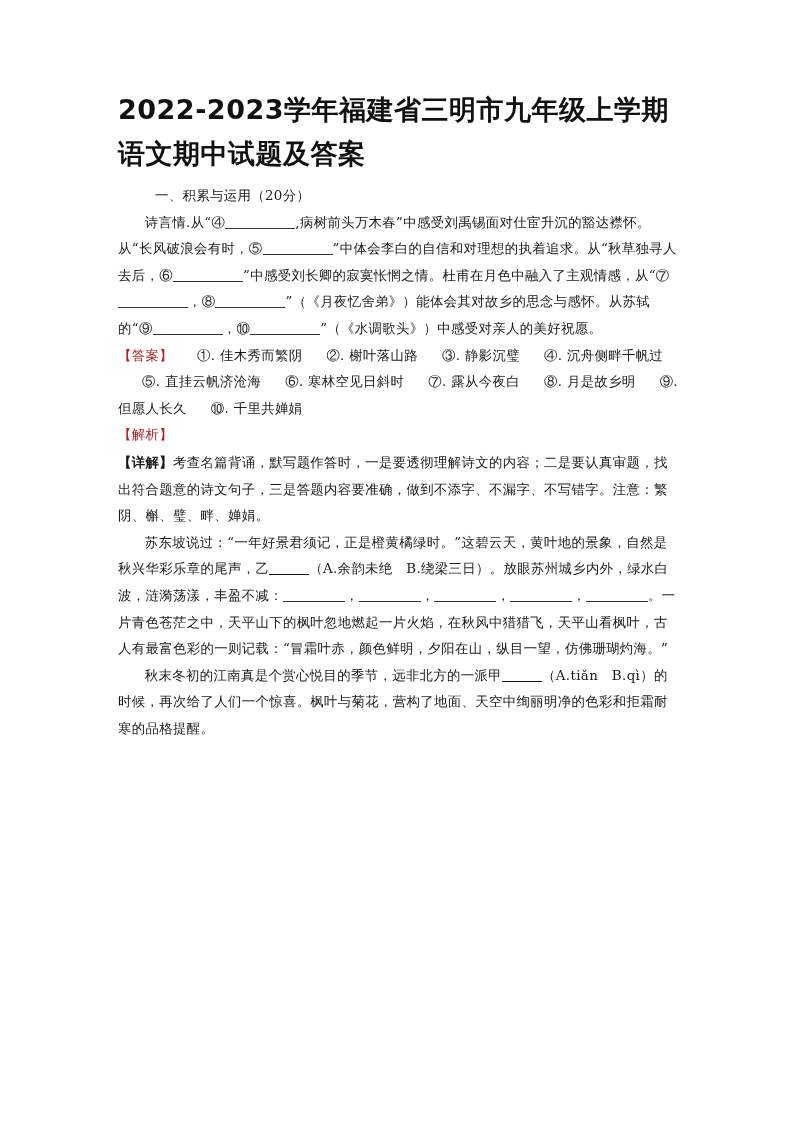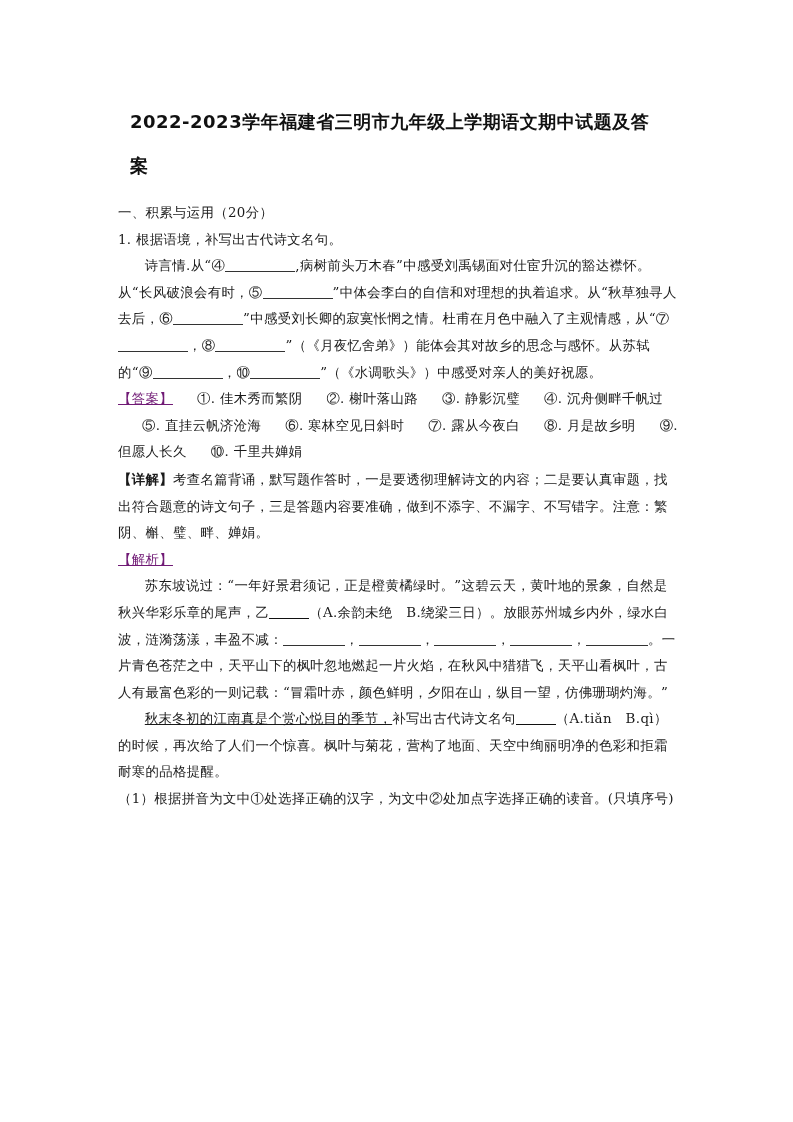--- a/index.html
+++ b/index.html
@@ -4,59 +4,57 @@
 <style>
   html, body { margin: 0; padding: 0; background: #ffffff; }
   body { width: 793px; height: 1122px; position: relative; overflow: hidden; }
   .page {
     position: absolute; left: 118px; top: 88px; width: 560px;
     font-family: "DejaVu Serif", "Liberation Serif", serif;
     color: #1a1a1a;
   }
   .title {
     font-family: "DejaVu Sans", "Liberation Sans", sans-serif;
-    font-size: 18px; font-weight: bold; line-height: 44px;
-    letter-spacing: 0.5px; margin: 12px; color: #111;
+    font-size: 27px; font-weight: bold; line-height: 44px;
+    letter-spacing: 0.5px; margin: 0; color: #111;
   }
   .p { font-size: 13.4px; line-height: 26.6px; margin: 0; letter-spacing: 0.35px; }
   .indent { text-indent: 2em; }
-  .section { margin-top: 7px; }
+  .section { margin-top: 7px; margin-left: 37px; }
   .blank { display: inline-block; border-bottom: 1px solid #333; height: 14px; vertical-align: -2px; }
   .blank.w70 { width: 70px; }
   .blank.w40 { width: 40px; border-bottom: 1.5px solid #111; }
   .blank.w62 { width: 62px; }
   .blank.w66 { width: 66px; border-bottom: 1px solid #777; }
-  .label-blue { color: #701a75; text-decoration: underline; }
+  .label-blue { color: #b91c1c; }
   .bold { font-weight: bold; }
-  .ul { text-decoration: underline; }
+  .ul { }
   .gap { display: inline-block; width: 24px; }
   .gap2 { display: inline-block; width: 28px; }
 </style>
 </head>
 <body>
 
 <div class="page">
 
   <h1 class="title">2022-2023学年福建省三明市九年级上学期语文期中试题及答案</h1>
 
   <p class="p section">一、积累与运用（20分）</p>
 
-  <p class="p">1. 根据语境，补写出古代诗文名句。</p>
 
 
   <p class="p indent"><span>诗言情.从“④</span><span class="blank w70"></span><span>,病树前头万木春”中感受刘禹锡面对仕宦升沉的豁达襟怀。从“长风破浪会有时，⑤</span><span class="blank w70"></span><span>”中体会李白的自信和对理想的执着追求。从“秋草独寻人去后，⑥</span><span class="blank w70"></span><span>”中感受刘长卿的寂寞怅惘之情。杜甫在月色中融入了主观情感，从“⑦</span><span class="blank w70"></span><span>，⑧</span><span class="blank w70"></span><span>”（《月夜忆舍弟》）能体会其对故乡的思念与感怀。从苏轼的“⑨</span><span class="blank w70"></span><span>，⑩</span><span class="blank w70"></span><span>”（《水调歌头》）中感受对亲人的美好祝愿。</span></p>
 
   <p class="p"><span class="label-blue">【答案】</span><span class="gap"></span><span>①. 佳木秀而繁阴</span><span class="gap"></span><span>②. 榭叶落山路</span><span class="gap"></span><span>③. 静影沉璧</span><span class="gap"></span><span>④. 沉舟侧畔千帆过</span><span class="gap"></span><span>⑤. 直挂云帆济沧海</span><span class="gap"></span><span>⑥. 寒林空见日斜时</span><span class="gap"></span><span>⑦. 露从今夜白</span><span class="gap"></span><span>⑧. 月是故乡明</span><span class="gap"></span><span>⑨. 但愿人长久</span><span class="gap"></span><span>⑩. 千里共婵娟</span></p>
 
+  <p class="p label-blue">【解析】</p>
+
   <p class="p"><span class="bold">【详解】</span><span>考查名篇背诵，默写题作答时，一是要透彻理解诗文的内容；二是要认真审题，找出符合题意的诗文句子，三是答题内容要准确，做到不添字、不漏字、不写错字。注意：繁阴、槲、璧、畔、婵娟。</span></p>
-
-  <p class="p label-blue">【解析】</p>
 
 
 
   <p class="p indent"><span>苏东坡说过：“一年好景君须记，正是橙黄橘绿时。”这碧云天，黄叶地的景象，自然是秋兴华彩乐章的尾声，乙</span><span class="blank w40"></span><span>（A.余韵未绝　B.绕梁三日）。放眼苏州城乡内外，绿水白波，涟漪荡漾，丰盈不减：</span><span class="blank w62"></span><span>，</span><span class="blank w62"></span><span>，</span><span class="blank w62"></span><span>，</span><span class="blank w62"></span><span>，</span><span class="blank w62"></span><span>。一片青色苍茫之中，天平山下的枫叶忽地燃起一片火焰，在秋风中猎猎飞，天平山看枫叶，古人有最富色彩的一则记载：“冒霜叶赤，颜色鲜明，夕阳在山，纵目一望，仿佛珊瑚灼海。”</span></p>
 
-  <p class="p indent"><span class="ul">秋末冬初的江南真是个赏心悦目的季节，</span><span>补写出古代诗文名句</span><span class="blank w40"></span><span>（A.tiǎn　B.qì）的时候，再次给了人们一个惊喜。枫叶与菊花，营构了地面、天空中绚丽明净的色彩和拒霜耐寒的品格提醒。</span></p>
+  <p class="p indent"><span class="ul">秋末冬初的江南真是个赏心悦目的季节，</span><span>远非北方的一派甲</span><span class="blank w40"></span><span>（A.tiǎn　B.qì）的时候，再次给了人们一个惊喜。枫叶与菊花，营构了地面、天空中绚丽明净的色彩和拒霜耐寒的品格提醒。</span></p>
 
-  <p class="p">（1）根据拼音为文中①处选择正确的汉字，为文中②处加点字选择正确的读音。(只填序号)</p>
 
 
 </div>
 
 </body></html>

